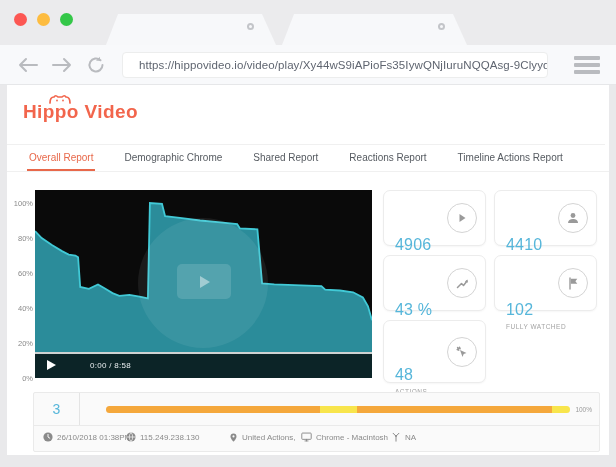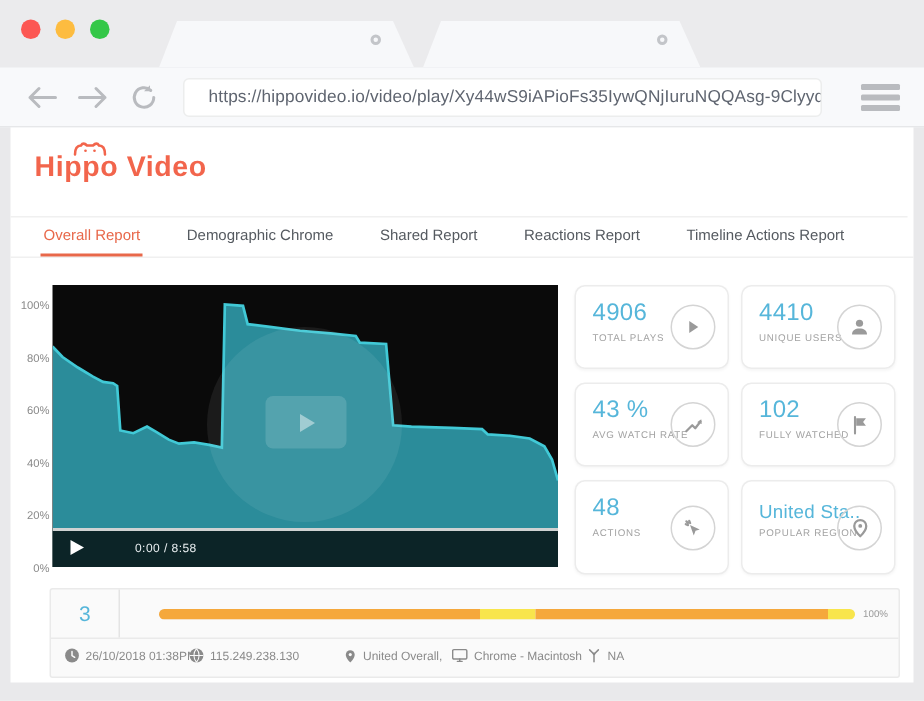--- a/index.html
+++ b/index.html
@@ -41,21 +41,21 @@
   .bigplay { position:absolute; left:50%; top:50%; width:54px; height:35px; margin:-20px 0 0 -27px; border-radius:5px; background:rgba(255,255,255,0.14); display:flex; align-items:center; justify-content:center; cursor:pointer; }
   .bigplay .tri { width:0; height:0; border-left:10px solid rgba(255,255,255,0.45); border-top:6px solid transparent; border-bottom:6px solid transparent; margin-left:3px; }
   .controls { position:absolute; left:0; bottom:0; width:100%; height:26px; background:#0c2427; display:flex; align-items:center; }
   .seek { position:absolute; left:0; top:0; width:100%; height:2px; background:#cfd2d2; cursor:pointer; }
   .ctl-play { margin-left:12px; width:0; height:0; border-left:9px solid #ffffff; border-top:5.5px solid transparent; border-bottom:5.5px solid transparent; cursor:pointer; }
   .ctl-time { margin-left:34px; font-size:8px; color:#e9eef0; letter-spacing:0.3px; }
 
   
   .cards { position:absolute; left:376px; top:105px; width:214px; display:grid; grid-template-columns:103px 103px; grid-template-rows:56px 56px 63px; column-gap:8px; row-gap:9px; }
   .card { background:#ffffff; border:1px solid #ececec; border-radius:7px; box-shadow:0 1px 2px rgba(0,0,0,0.04); position:relative; padding:9px 0 0 11px; }
-  .card-value { font-size:16px; color:#56b6da; letter-spacing:0.2px; white-space:nowrap; }
+  .card-value { font-size:16px; color:#56b6da; letter-spacing:0.2px; white-space:nowrap;margin-top:36px; }
   .card-value.small { font-size:12.5px; margin-top:4px; }
   .card-label { font-size:6.5px; color:#a3a3a3; letter-spacing:0.5px; margin-top:4px; white-space:nowrap; }
   .card-icon { position:absolute; right:8px; top:50%; margin-top:-15px; width:30px; height:30px; border:1px solid #d4d4d4; border-radius:50%; display:flex; align-items:center; justify-content:center; }
 
   
   .panel { position:absolute; left:26px; top:307px; width:567px; height:60px; background:#fafafa; border:1px solid #eaeaea; border-radius:2px; }
   .prow1 { height:33px; display:flex; align-items:center; border-bottom:1px solid #eaeaea; }
   .pindex { width:46px; text-align:center; font-size:14px; color:#56b6da; align-self:stretch; line-height:33px; border-right:1px solid #e4e4e4; }
   .pbarwrap { flex:1; display:flex; align-items:center; padding-left:26px; padding-right:7px; }
   .pbar { flex:1; height:7px; border-radius:4px; overflow:hidden; display:flex; background:#f0f0f0; }
@@ -203,30 +203,20 @@
             </svg>
         </div>
       </div>
       <div class="card">
         <div class="card-value" style="color: rgb(86, 182, 218);">48</div>
         <div class="card-label">ACTIONS</div>
         <div class="card-icon">
           <svg width="14" height="14" viewBox="0 0 14 14">
               <path d="M5 5l6.5 3-2.8 0.9L7.5 12z" fill="#9a9a9a"></path>
               <path class="icon-stroke" d="M4.5 2.2l0.6 1.5M2.2 4.5l1.5 0.6M2.6 2.6l1.1 1.1"></path>
-            </svg>
-        </div>
-      </div>
-      <div class="card">
-        <div class="card-value small" style="color: rgb(86, 182, 218);">United Sta..</div>
-        <div class="card-label">POPULAR REGION</div>
-        <div class="card-icon">
-          <svg width="13" height="14" viewBox="0 0 13 14">
-              <path class="icon-stroke" d="M6.5 12.5S2.5 8.8 2.5 5.7a4 4 0 1 1 8 0c0 3.1-4 6.8-4 6.8z"></path>
-              <circle cx="6.5" cy="5.6" r="1.3" fill="#9a9a9a"></circle>
             </svg>
         </div>
       </div>
     </div>
 
     <div class="panel">
       <div class="prow1">
         <div class="pindex">3</div>
         <div class="pbarwrap">
           <div class="pbar" id="progress-segments">
@@ -251,21 +241,21 @@
               <circle cx="5" cy="5" r="4.6" fill="#8a8a8a"></circle>
               <path d="M0.4 5h9.2M5 0.4a7 7 0 0 1 0 9.2M5 0.4a7 7 0 0 0 0 9.2" stroke="#fafafa" stroke-width="0.7" fill="none"></path>
             </svg>
           <span>115.249.238.130</span>
         </div>
         <div class="meta" style="left:195px">
           <svg width="9" height="11" viewBox="0 0 13 14">
               <path d="M6.5 13S2.2 8.9 2.2 5.5a4.3 4.3 0 1 1 8.6 0C10.8 8.9 6.5 13 6.5 13z" fill="#8a8a8a"></path>
               <circle cx="6.5" cy="5.4" r="1.5" fill="#fafafa"></circle>
             </svg>
-          <span>United Overall,</span>
+          <span>United Actions,</span>
         </div>
         <div class="meta" style="left:267px">
           <svg width="11" height="10" viewBox="0 0 14 12">
               <rect x="1" y="1" width="12" height="8" rx="1" fill="none" stroke="#8a8a8a" stroke-width="1.2"></rect>
               <path d="M5 11h4M7 9v2" stroke="#8a8a8a" stroke-width="1.2" stroke-linecap="round"></path>
             </svg>
           <span>Chrome - Macintosh</span>
         </div>
         <div class="meta" style="left:357px">
           <svg width="10" height="10" viewBox="0 0 12 12">

